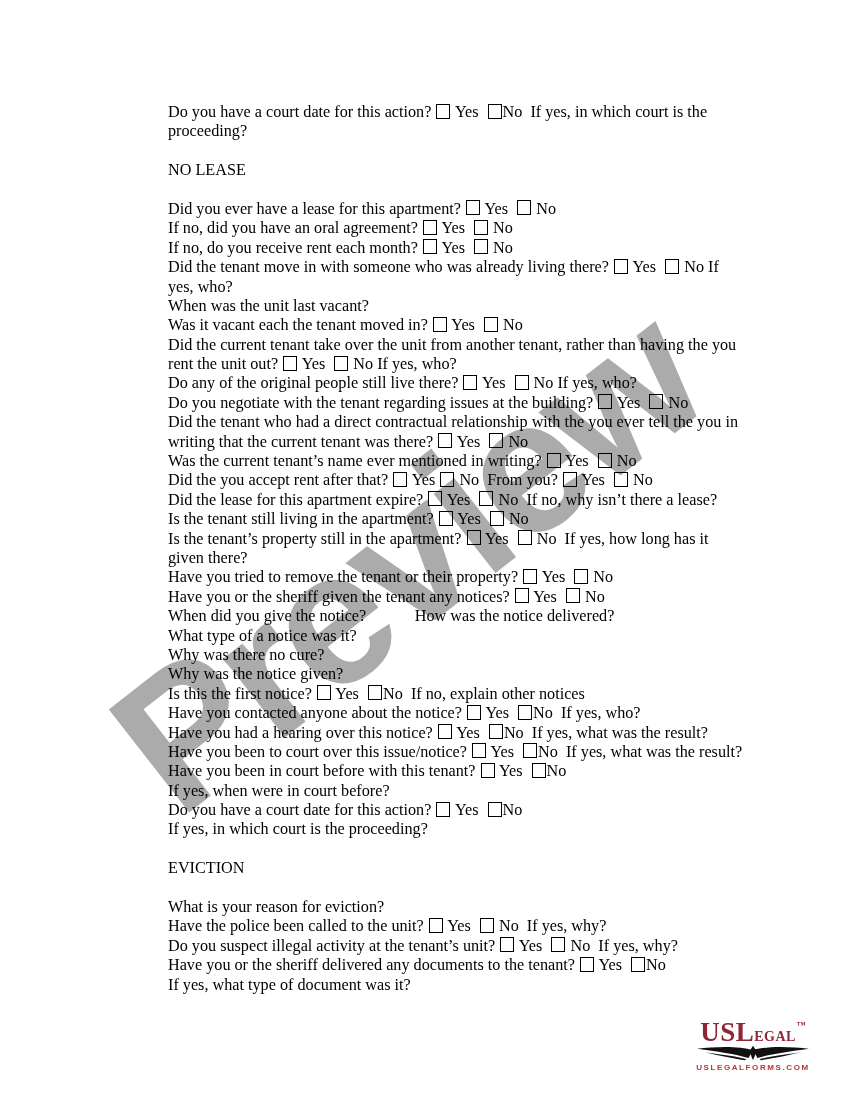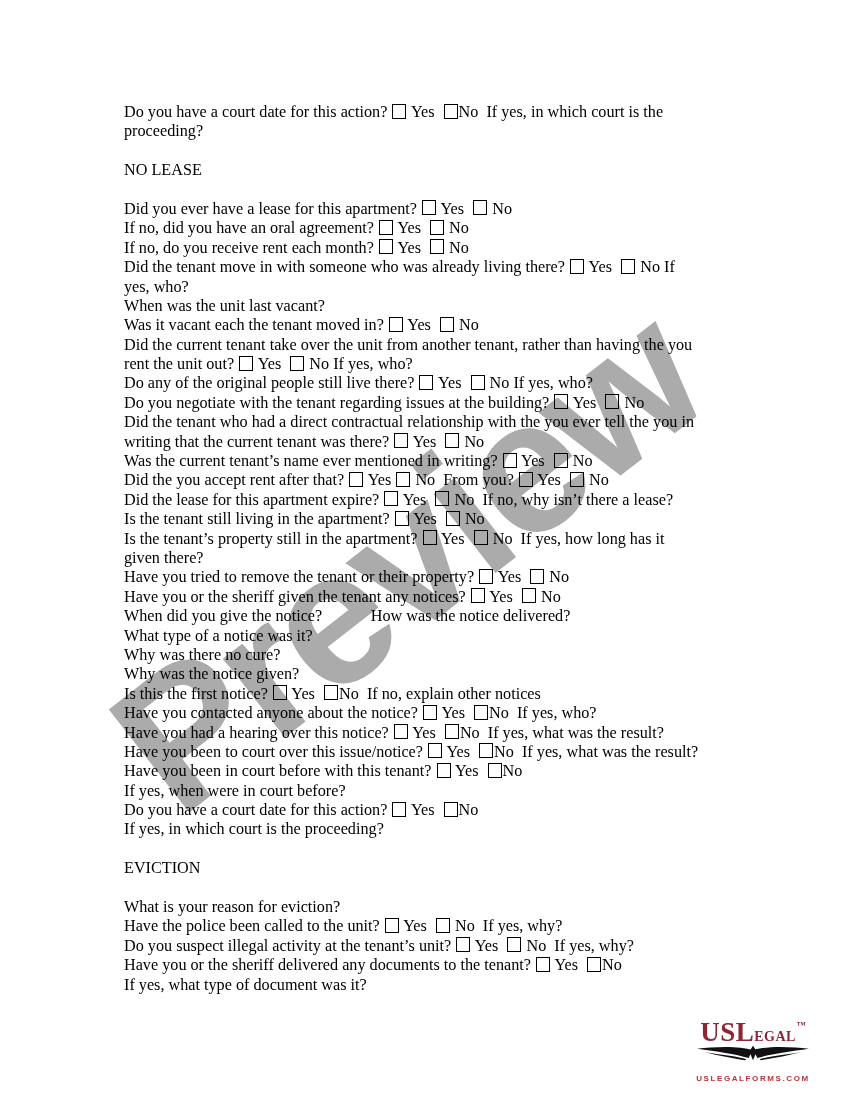--- a/index.html
+++ b/index.html
@@ -23,20 +23,21 @@
 
   
   .doc{
     position:absolute;left:124px;top:103px;width:620px;z-index:1;
   }
   .line{
     white-space:pre;
     font-family:"Liberation Serif",serif;
     font-size:16.2px;line-height:19.4px;height:19.4px;
     color:#000;
+    margin-left:44px;
   }
   .cb{
     display:inline-block;width:12px;height:13px;
     border:1.5px solid #000;background:transparent;
     vertical-align:-1.5px;margin:0 1px;
   }
 
   
   .logo{
     position:absolute;right:18px;top:1019px;width:158px;
@@ -45,21 +46,21 @@
   .logo-text{
     font-family:"Liberation Serif",serif;font-weight:700;
     color:#8f2636;line-height:1;white-space:nowrap;
   }
   .logo-text .big{font-size:27px;letter-spacing:0.5px;text-align:right;}
   .logo-text .small{font-size:14px;letter-spacing:0.5px;}
   .logo-text .tm{font-size:9px;vertical-align:13px;margin-left:1px;}
   .wings{display:block;margin:-1px auto 0 auto;}
   .site{
     font-family:"Liberation Sans",sans-serif;font-weight:700;
-    font-size:8px;letter-spacing:1.6px;color:#b9353a;margin-top:13px;
+    font-size:8px;letter-spacing:1.6px;color:#b9353a;margin-top:2px;
     white-space:nowrap;
   }
 </style>
 </head>
 <body>
 
 <div class="page">
 
   <div class="watermark">
     <span>Preview</span>

